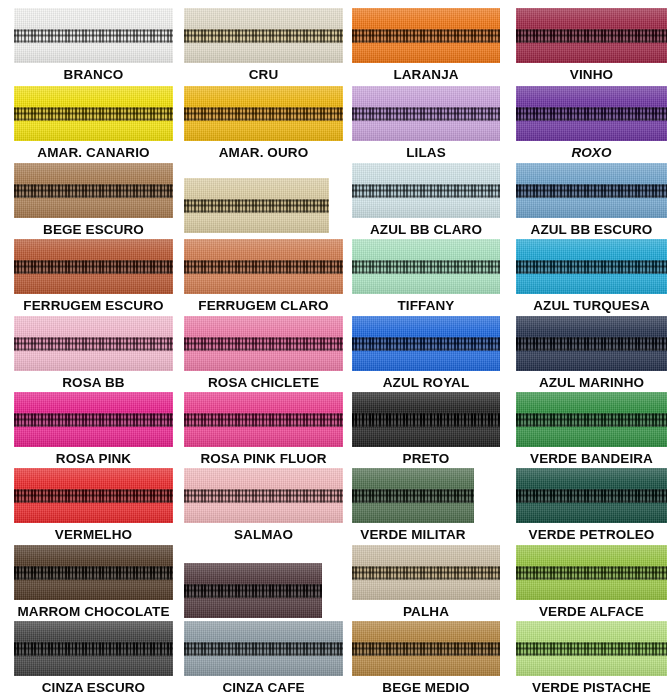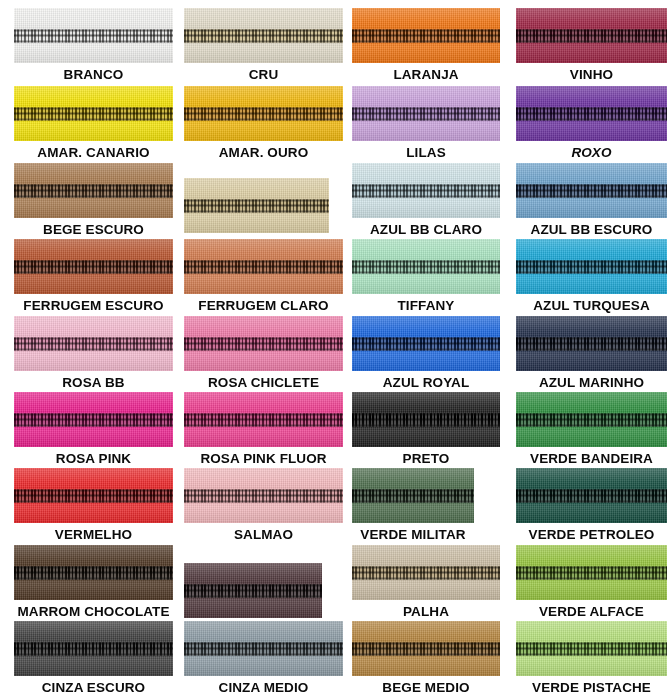--- a/index.html
+++ b/index.html
@@ -549,21 +549,21 @@
       <div class="swatch" style="background: rgb(139, 154, 164);">
         <div class="tape"></div>
         <div class="coil" style="background: rgb(74, 86, 94);">
           <div class="teeth"></div>
           <div class="rail-top"></div>
           <div class="rail-bot"></div>
           <div class="center-line"></div>
         </div>
         <div class="sheen"></div>
       </div>
-      <div class="swatch-label">CINZA MEDIO</div>
+      <div class="swatch-label">CINZA CAFE</div>
     </div>
     <div class="swatch-cell" style="left: 352px; top: 621px; width: 148px;">
       <div class="swatch" style="background: rgb(181, 131, 59);">
         <div class="tape"></div>
         <div class="coil" style="background: rgb(122, 79, 22);">
           <div class="teeth"></div>
           <div class="rail-top"></div>
           <div class="rail-bot"></div>
           <div class="center-line"></div>
         </div>

